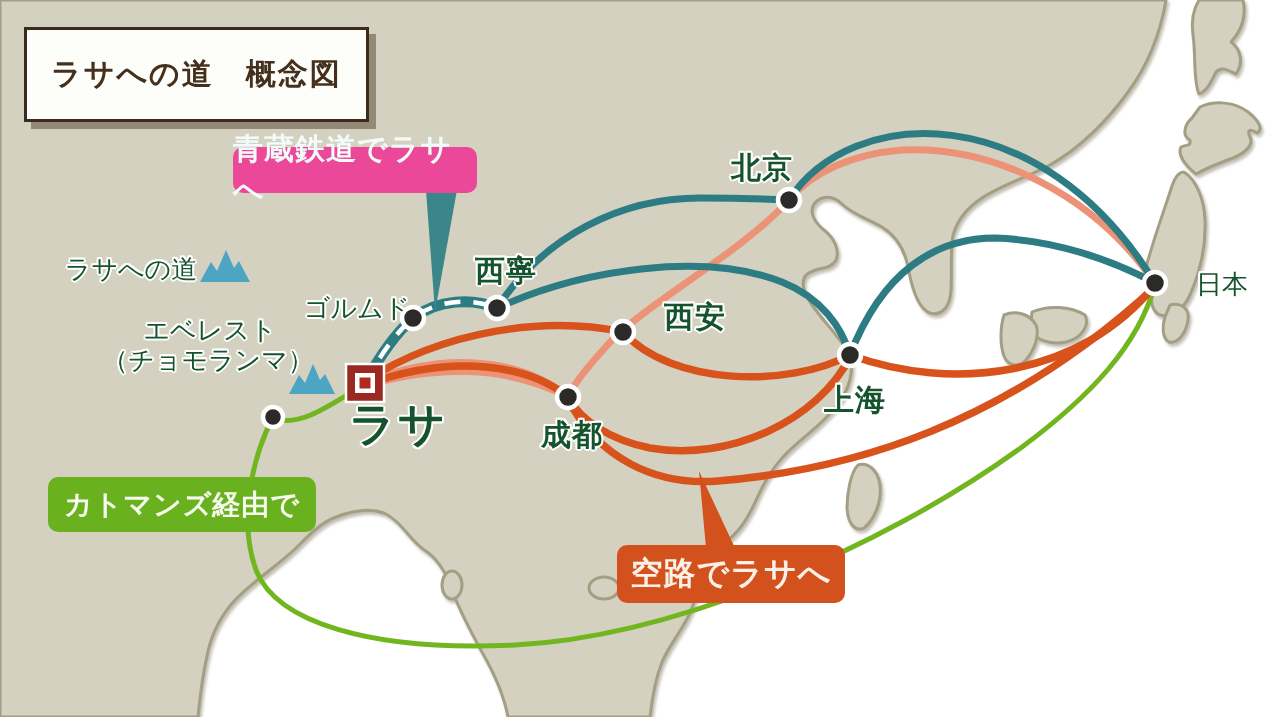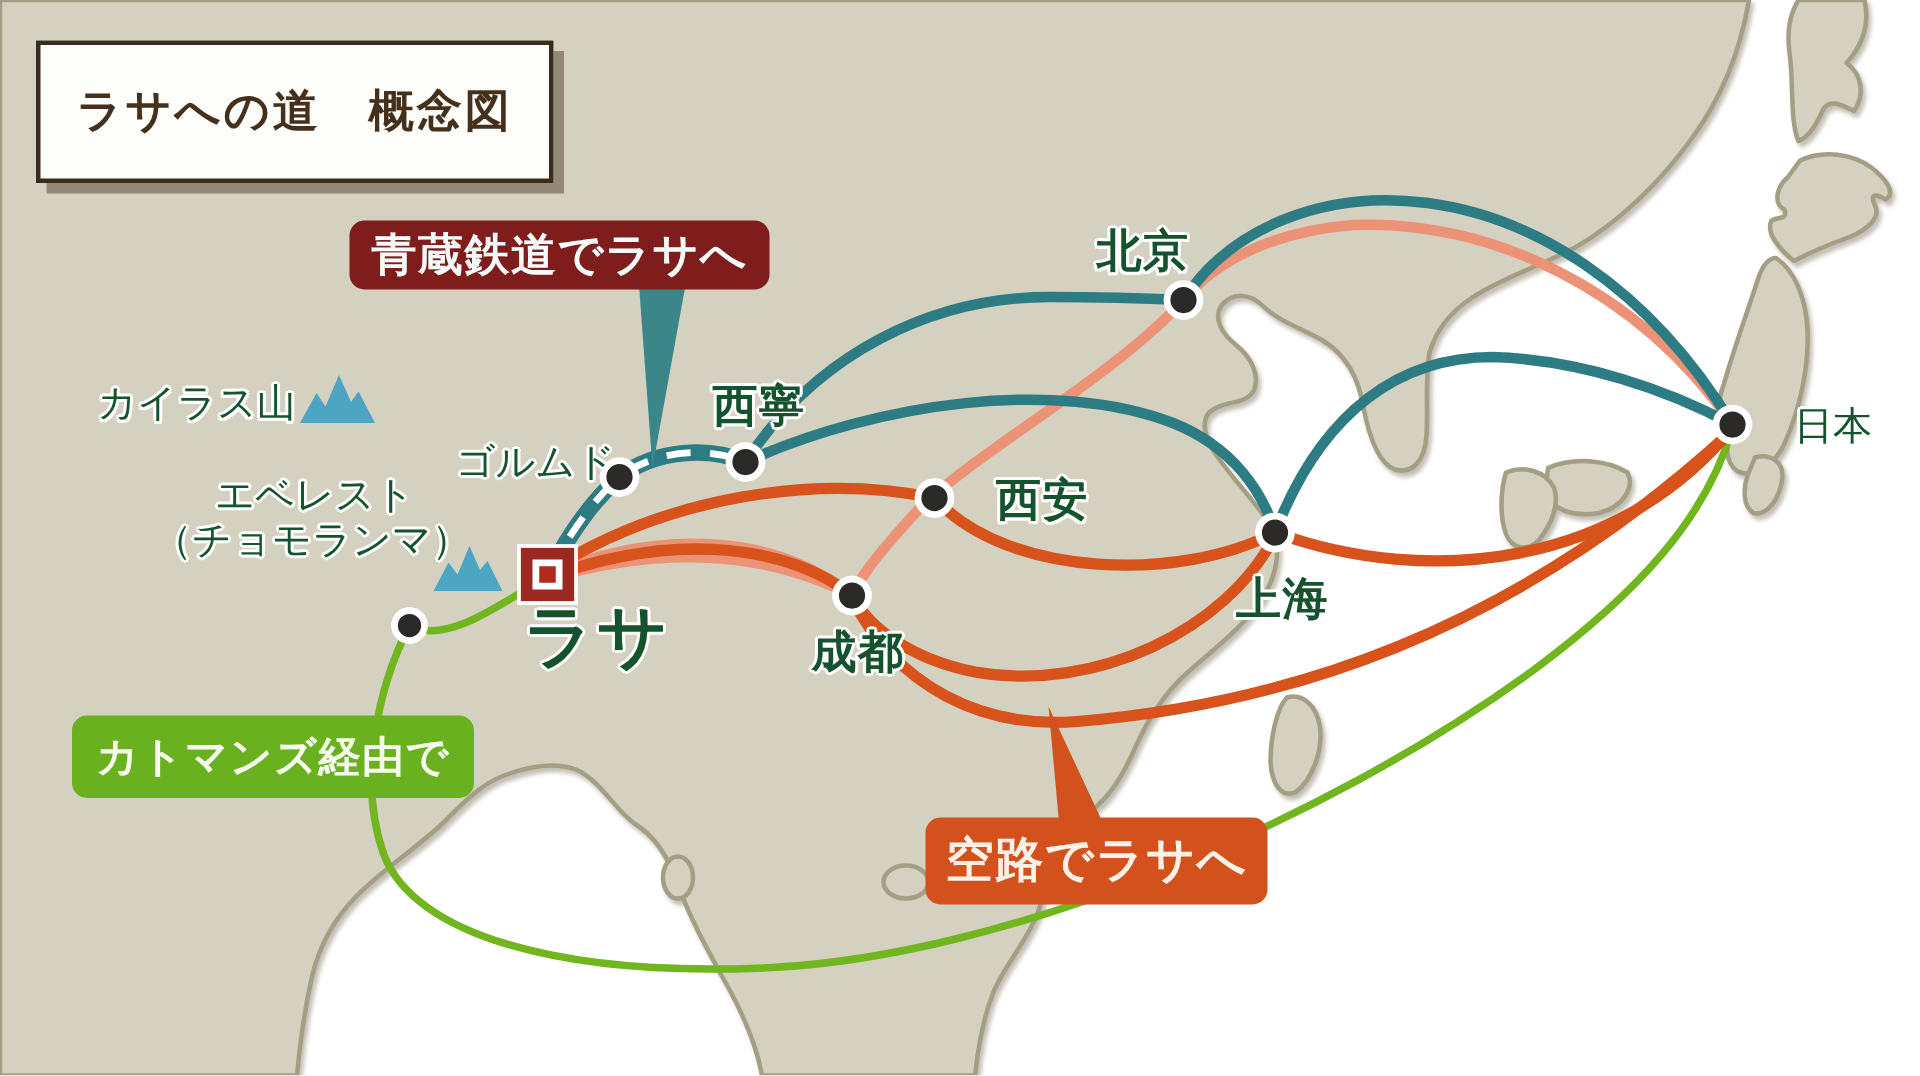--- a/index.html
+++ b/index.html
@@ -7,21 +7,21 @@
          font-family:"DejaVu Sans","Liberation Sans",sans-serif;}
   .stage svg{position:absolute;left:0;top:0;}
   .lbl{position:absolute;transform:translate(-50%,-50%);white-space:nowrap;color:#14532d;
        text-shadow:2px 0 0 #fff,-2px 0 0 #fff,0 2px 0 #fff,0 -2px 0 #fff,
                    1.5px 1.5px 0 #fff,-1.5px -1.5px 0 #fff,1.5px -1.5px 0 #fff,-1.5px 1.5px 0 #fff;}
   .lbl.bold{font-weight:700;font-size:30px;letter-spacing:1px;}
   .lbl.reg{font-weight:500;font-size:26px;}
   .lbl.huge{font-weight:700;font-size:46px;letter-spacing:2px;}
   .callout{position:absolute;border-radius:10px;color:#f2fbfa;font-weight:700;
            display:flex;align-items:center;justify-content:center;letter-spacing:1px;}
-  .callout.teal{left:233px;top:147px;width:280px;height:46px;background:#7f1d1d;font-size:30px;}
+  .callout.teal{left:233px;top:147px;width:244px;height:46px;background:#ec4899;font-size:30px;}
   .callout.orange{left:617px;top:545px;width:228px;height:58px;background:#d2511d;font-size:32px;color:#fdf0e6;}
   .callout.green{left:48px;top:477px;width:268px;height:55px;background:#6ab120;font-size:28px;color:#f6fbee;}
   .title-box{position:absolute;left:24px;top:27px;background:#fdfdfa;border:3px solid #3c2b1b;
              padding:24px 24px;font-size:30px;font-weight:700;color:#44301c;letter-spacing:2px;
              box-shadow:7px 7px 0 rgba(84,66,44,0.5);}
 </style>
 </head>
 <body>
 
 <div class="stage">
@@ -133,27 +133,27 @@
 
     <g fill="#4ba5c3">
       <path transform="translate(200,250)" d="M0,32 L11,12 L17,21 L26,0 L34,18 L39,11 L50,32 Z"></path>
       <path transform="translate(289,364)" d="M0,30 L10,11 L16,19 L24,0 L31,16 L36,10 L46,30 Z"></path>
     </g>
   </svg>
 
   <div class="lbl bold" style="left:762px;top:168px;">北京</div>
   <div class="lbl bold" style="left:506px;top:271px;">西寧</div>
   <div class="lbl reg" style="left:357px;top:308px;">ゴルムド</div>
-  <div class="lbl bold" style="left:673px;top:334px;padding-left:44px;">西安</div>
+  <div class="lbl bold" style="left:673px;top:317px;padding-left:44px;">西安</div>
   <div class="lbl bold" style="left:572px;top:435px;">成都</div>
   <div class="lbl bold" style="left:855px;top:400px;">上海</div>
   <div class="lbl huge" style="left:398px;top:425px;">ラサ</div>
   <div class="lbl reg" style="left:1222px;top:284px;">日本</div>
 
-  <div class="lbl reg" style="left:131px;top:269px;">カイラス山</div>
+  <div class="lbl reg" style="left:131px;top:269px;">ラサへの道</div>
   <div class="lbl reg" style="left:210px;top:330px;">エベレスト</div>
   <div class="lbl reg" style="left:208px;top:360px;">（チョモランマ）</div>
 
   <div class="callout teal">青蔵鉄道でラサへ</div>
   <div class="callout orange">空路でラサへ</div>
   <div class="callout green">カトマンズ経由で</div>
 
   <div class="title-box">ラサへの道　概念図</div>
 
 </div>

